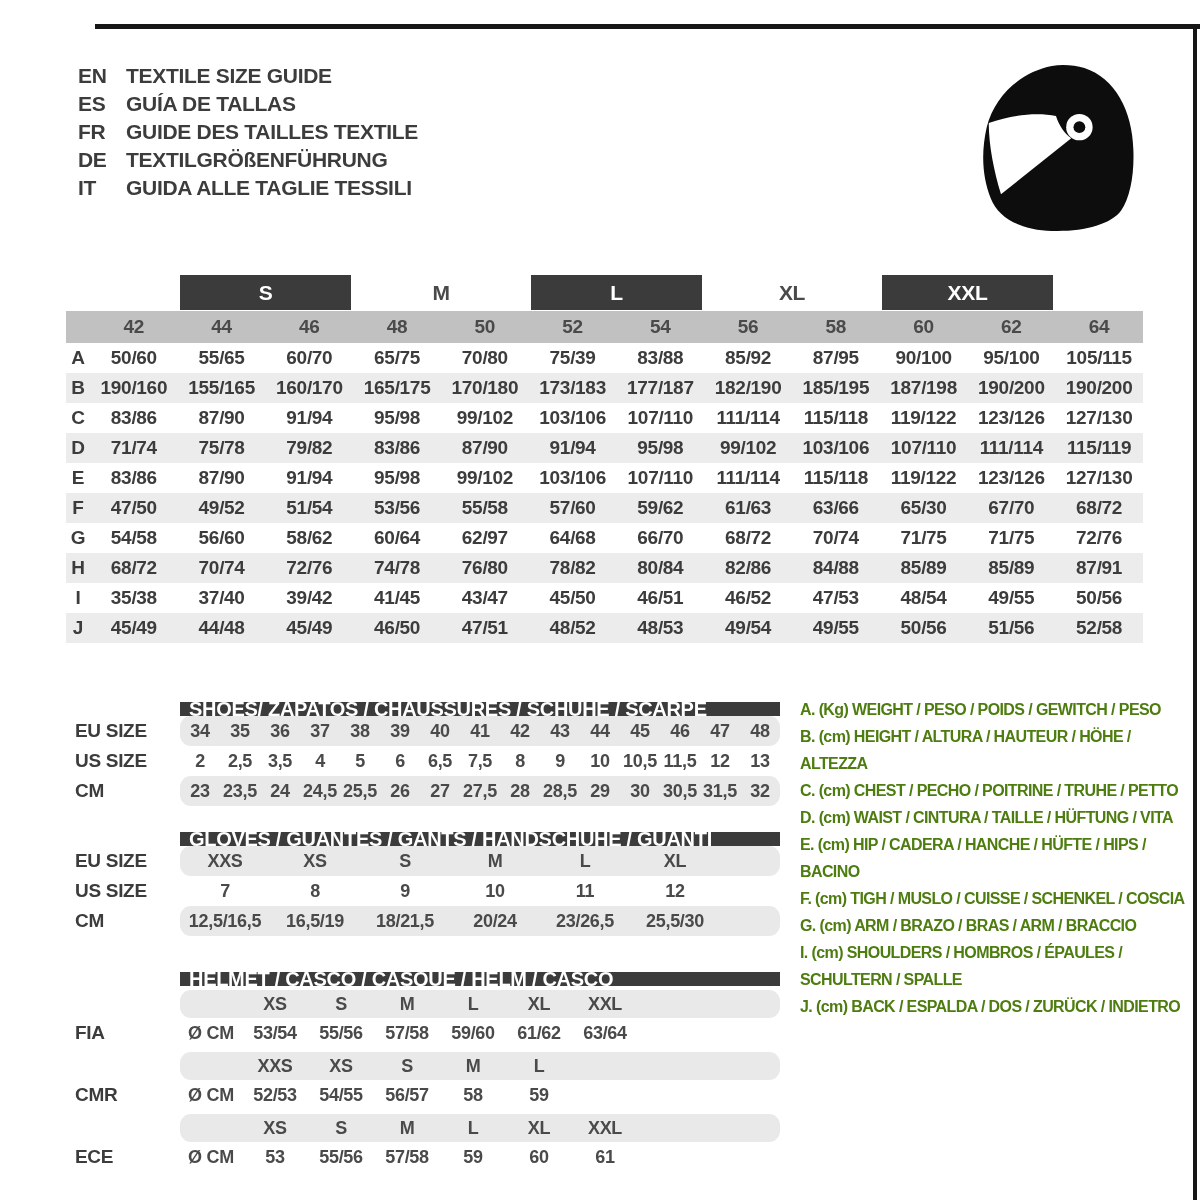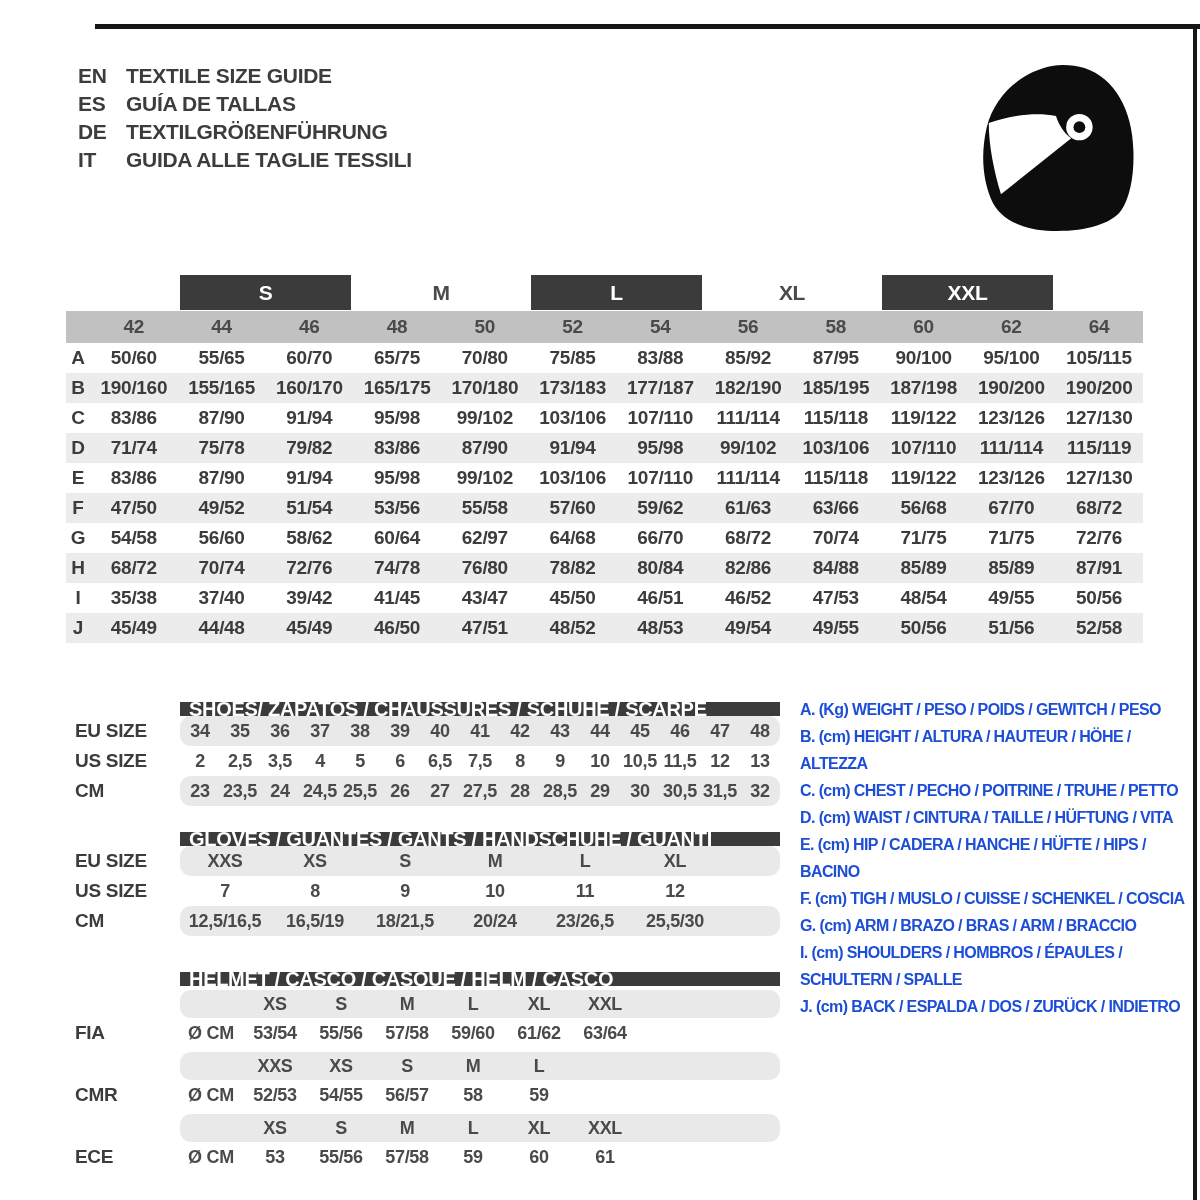--- a/index.html
+++ b/index.html
@@ -43,39 +43,43 @@
   .sec-row.shaded .sec-cells { background:#e9e9e9;border-radius:11px; }
   .cells-shoes  .cell { flex:1 1 0; }
   .cells-gloves .cell { flex:0 0 90px; }
   .cells-helmet .unit { flex:0 0 62px; }
   .cells-helmet .cell { flex:0 0 66px; }
   .helmet-group { margin-top:4px; }
   .helmet-group .sec-row.shaded { height:28px; }
 
   
   .legend { position:absolute; left:800px; top:672px; width:392px;
-            font-size:16px; line-height:27px; letter-spacing:-0.6px; color:#1d4ed8; }
+            font-size:16px; line-height:27px; letter-spacing:-0.6px; color:#4d7c0f; }
   .legend-item { white-space:pre-line; }
 </style>
 </head>
 <body>
 
 <div class="page">
 
   <div class="top-edge"></div>
   <div class="right-edge"></div>
 
   <div class="lang-block">
       <div class="lang-row">
         <span class="lang-code">EN</span>
         <span class="lang-title">TEXTILE SIZE GUIDE</span>
       </div>
       <div class="lang-row">
         <span class="lang-code">ES</span>
         <span class="lang-title">GUÍA DE TALLAS</span>
+      </div>
+      <div class="lang-row">
+        <span class="lang-code">FR</span>
+        <span class="lang-title">GUIDE DES TAILLES TEXTILE</span>
       </div>
       <div class="lang-row">
         <span class="lang-code">DE</span>
         <span class="lang-title">TEXTILGRÖßENFÜHRUNG</span>
       </div>
       <div class="lang-row">
         <span class="lang-code">IT</span>
         <span class="lang-title">GUIDA ALLE TAGLIE TESSILI</span>
       </div>
     </div>
@@ -121,21 +125,21 @@
         <div class="mt-cell">62</div>
         <div class="mt-cell">64</div>
       </div>
       <div class="mt-row">
         <div class="mt-letter">A</div>
         <div class="mt-cell">50/60</div>
         <div class="mt-cell">55/65</div>
         <div class="mt-cell">60/70</div>
         <div class="mt-cell">65/75</div>
         <div class="mt-cell">70/80</div>
-        <div class="mt-cell">75/85</div>
+        <div class="mt-cell">75/39</div>
         <div class="mt-cell">83/88</div>
         <div class="mt-cell">85/92</div>
         <div class="mt-cell">87/95</div>
         <div class="mt-cell">90/100</div>
         <div class="mt-cell">95/100</div>
         <div class="mt-cell">105/115</div>
       </div>
       <div class="mt-row shaded">
         <div class="mt-letter">B</div>
         <div class="mt-cell">190/160</div>
@@ -200,21 +204,21 @@
         <div class="mt-letter">F</div>
         <div class="mt-cell">47/50</div>
         <div class="mt-cell">49/52</div>
         <div class="mt-cell">51/54</div>
         <div class="mt-cell">53/56</div>
         <div class="mt-cell">55/58</div>
         <div class="mt-cell">57/60</div>
         <div class="mt-cell">59/62</div>
         <div class="mt-cell">61/63</div>
         <div class="mt-cell">63/66</div>
-        <div class="mt-cell">56/68</div>
+        <div class="mt-cell">65/30</div>
         <div class="mt-cell">67/70</div>
         <div class="mt-cell">68/72</div>
       </div>
       <div class="mt-row">
         <div class="mt-letter">G</div>
         <div class="mt-cell">54/58</div>
         <div class="mt-cell">56/60</div>
         <div class="mt-cell">58/62</div>
         <div class="mt-cell">60/64</div>
         <div class="mt-cell">62/97</div>

